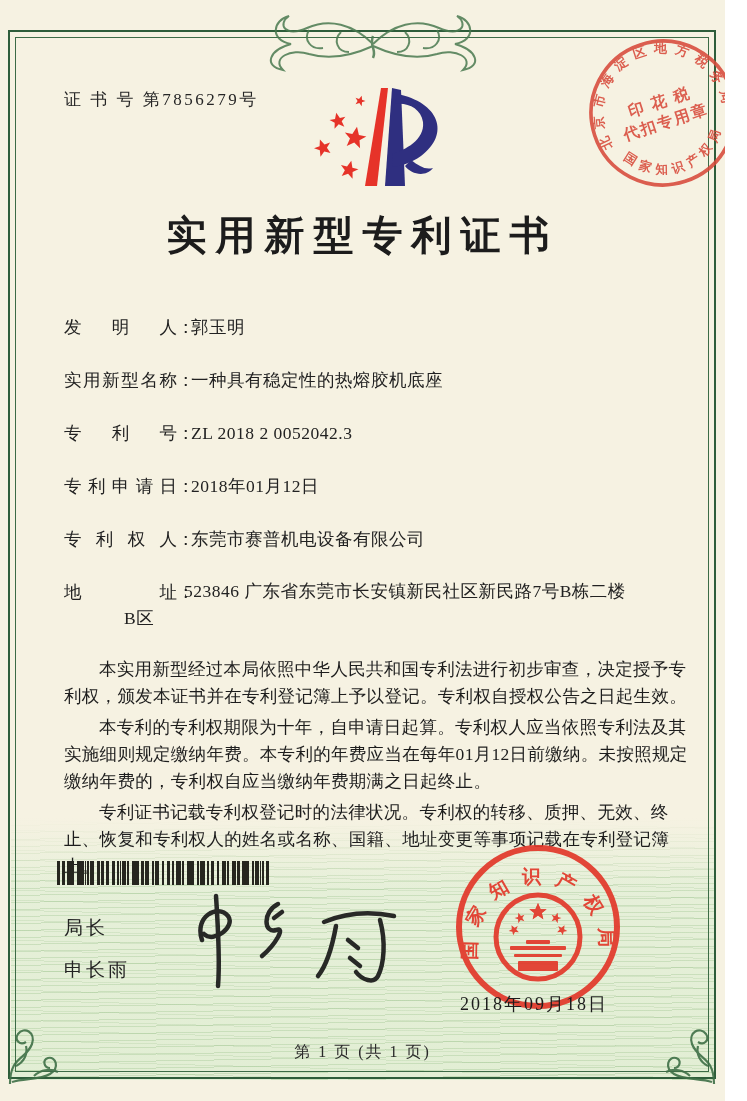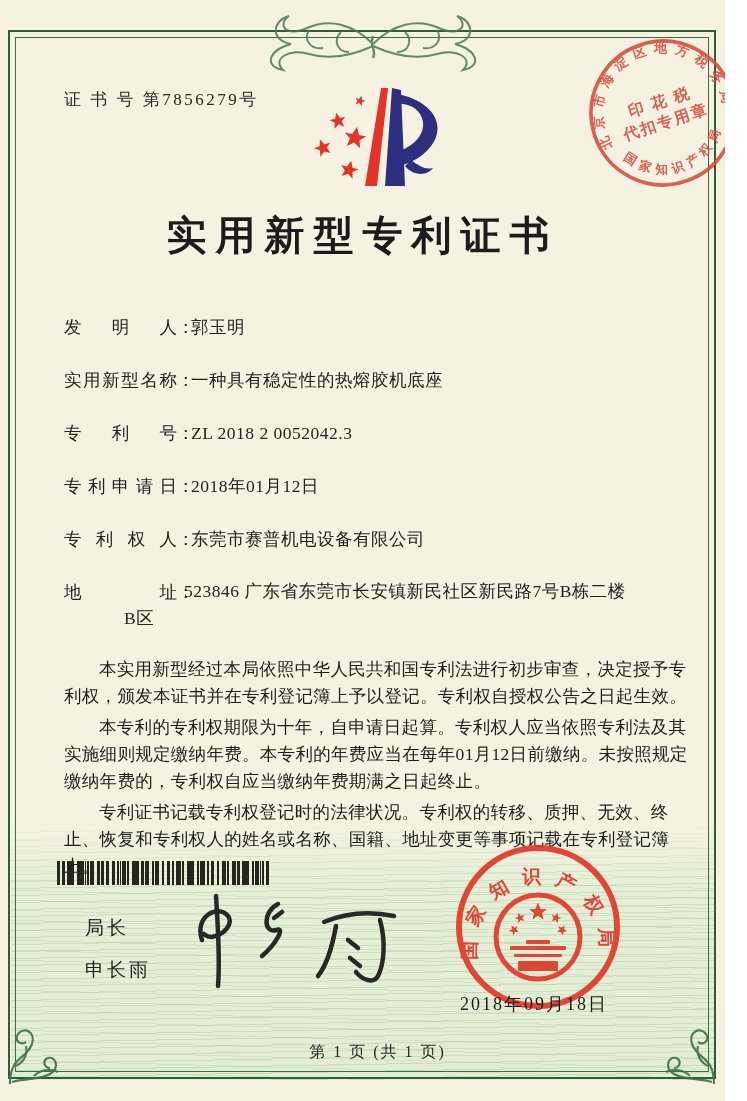--- a/index.html
+++ b/index.html
@@ -40,28 +40,28 @@
 
   .paragraphs{position:absolute;left:60px;top:652px;width:632px;font-size:17.5px;line-height:27px;color:#1d1d1d;}
   .paragraphs p{margin:4px;text-indent:2em;letter-spacing:.3px;}
 
   .barcode{position:absolute;left:57px;top:861px;width:213px;height:24px;
     background-image:
       repeating-linear-gradient(90deg,#26261f 0 2px,rgba(0,0,0,0) 2px 5px),
       repeating-linear-gradient(90deg,#26261f 0 1px,rgba(0,0,0,0) 1px 7px),
       repeating-linear-gradient(90deg,#26261f 0 3px,rgba(0,0,0,0) 3px 11px);}
 
-  .sig-block{position:absolute;left:64px;top:915px;font-size:19px;color:#222;margin-left:21px;}
+  .sig-block{position:absolute;left:64px;top:915px;font-size:19px;color:#222;}
   .sig-block div{margin-bottom:16px;letter-spacing:3px;}
   .sig-hand{position:absolute;left:178px;top:882px;}
 
   .seal{position:absolute;left:448px;top:842px;}
   .seal-date{position:absolute;left:460px;top:992px;font-size:18px;color:#1d1d1d;letter-spacing:2px;}
 
-  .footer-page{position:absolute;left:0;top:1042px;width:100%;text-align:center;font-size:16px;color:#2a2a2a;letter-spacing:2px;padding-left:15px;}
+  .footer-page{position:absolute;left:0;top:1042px;width:100%;text-align:center;font-size:16px;color:#2a2a2a;letter-spacing:2px;}
 
   .ornament-top{position:absolute;left:233px;top:6px;}
   .corner-bl{position:absolute;left:6px;top:1016px;}
   .corner-br{position:absolute;right:7px;top:1016px;transform:scaleX(-1);}
 
   .stamp-arc{font-size:12.5px;letter-spacing:7px;fill:#d84a3b;font-weight:700;}
   .stamp-arc-b{font-size:12px;letter-spacing:5px;fill:#d84a3b;font-weight:700;}
   .stamp-center{font-size:15px;fill:#d84a3b;font-weight:700;letter-spacing:2px;}
   .seal-arc{font-size:19px;letter-spacing:13px;fill:#e2382a;font-weight:700;}
 </style>

